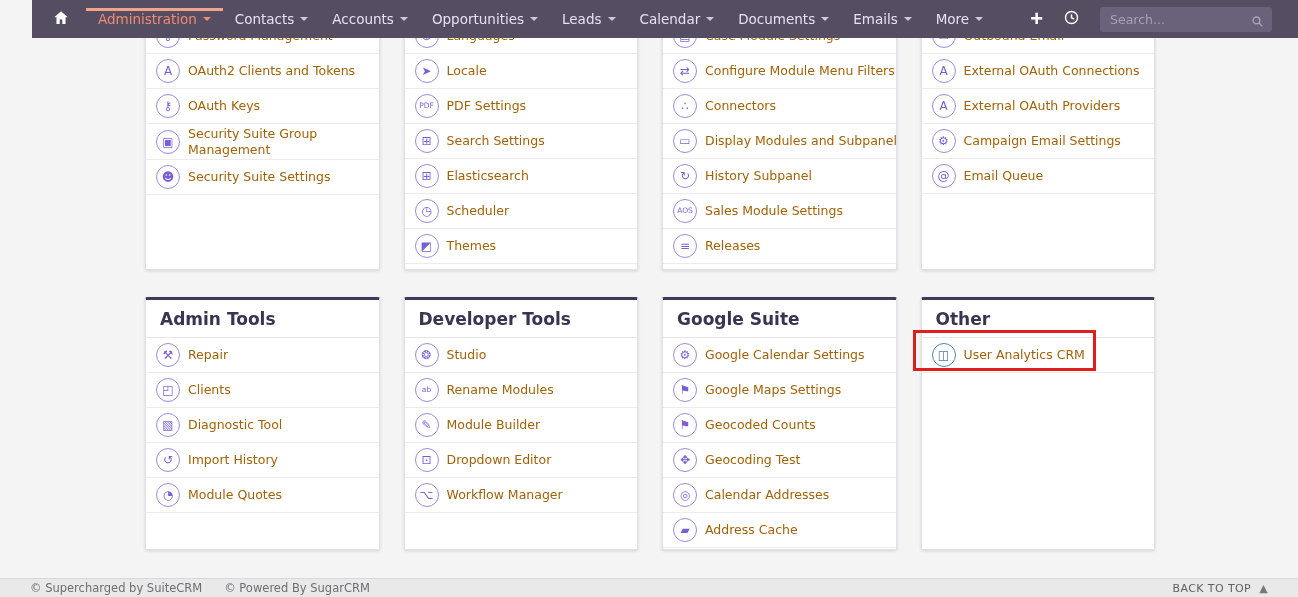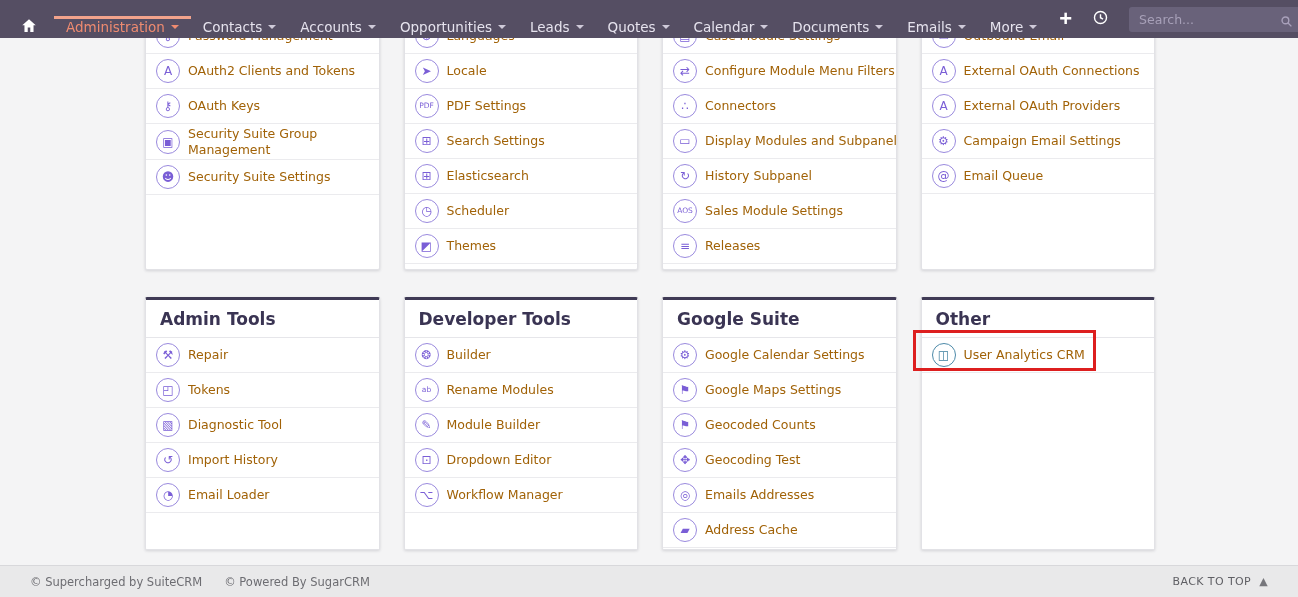--- a/index.html
+++ b/index.html
@@ -5,21 +5,21 @@
   * { margin:0; padding:0; box-sizing:border-box; }
   html,body { width:1298px; height:597px; overflow:hidden; }
   body {
     font-family:"DejaVu Sans","Liberation Sans",sans-serif;
     background:#f4f4f5; position:relative;
   }
 
   
   .navbar {
     position:relative; z-index:30; height:38px; background:#554e63;
-    display:flex; align-items:flex-end; color:#eceaf2;
+    display:flex; align-items:center; color:#eceaf2;margin-left:32px;
   }
   .nav-home {
     display:flex; align-items:center; padding:0 16px 0 20px; cursor:pointer;
   }
   .nav-items { display:flex; list-style:none; align-items:stretch; }
   .nav-item {
     display:flex; align-items:center; padding:0 12px; font-size:13.5px;
     color:#e6e3ee; cursor:pointer; white-space:nowrap; border-top:3px solid transparent;
     border-bottom:3px solid transparent;
   }
@@ -85,21 +85,21 @@
   .item.wrap .item-label { white-space:normal; }
 
   
   .annotation-box {
     position:absolute; left:913px; top:330px; width:183px; height:41px;
     border:3px solid #dd1f1f; z-index:40; pointer-events:none;
   }
 
   
   .footer {
-    position:absolute; left:0; right:0; bottom:0; height:32px;
+    position:absolute; left:0; right:0; bottom:0; height:19px;
     background:#e9e9ea; border-top:1px solid #d8d8db;
     display:flex; align-items:center; padding:0 30px;
     font-size:11.5px; color:#6d6d72;
   }
   .footer .credit { margin-right:22px; }
   .back-to-top {
     margin-left:auto; display:flex; align-items:center; gap:8px;
     font-size:11px; color:#5f5f64; letter-spacing:.4px; cursor:pointer;
     text-decoration:none;
     padding-left:28px;
@@ -129,24 +129,20 @@
       <li class="nav-item">
         <span>Accounts</span>
         <span class="caret"></span>
       </li>
       <li class="nav-item">
         <span>Opportunities</span>
         <span class="caret"></span>
       </li>
       <li class="nav-item">
         <span>Leads</span>
-        <span class="caret"></span>
-      </li>
-      <li class="nav-item">
-        <span>Quotes</span>
         <span class="caret"></span>
       </li>
       <li class="nav-item">
         <span>Calendar</span>
         <span class="caret"></span>
       </li>
       <li class="nav-item">
         <span>Documents</span>
         <span class="caret"></span>
       </li>
@@ -302,42 +298,42 @@
   <div class="grid row2" id="grid-row2">
       <section class="panel">
         <h2 class="panel-header">Admin Tools</h2>
         <ul>
           <li class="item">
             <span class="icon-circle">⚒</span>
             <span class="item-label">Repair</span>
           </li>
           <li class="item">
             <span class="icon-circle">◰</span>
-            <span class="item-label">Tokens</span>
+            <span class="item-label">Clients</span>
           </li>
           <li class="item">
             <span class="icon-circle">▧</span>
             <span class="item-label">Diagnostic Tool</span>
           </li>
           <li class="item">
             <span class="icon-circle">↺</span>
             <span class="item-label">Import History</span>
           </li>
           <li class="item">
             <span class="icon-circle">◔</span>
-            <span class="item-label">Email Loader</span>
+            <span class="item-label">Module Quotes</span>
           </li>
         </ul>
       </section>
       <section class="panel">
         <h2 class="panel-header">Developer Tools</h2>
         <ul>
           <li class="item">
             <span class="icon-circle">❂</span>
-            <span class="item-label">Builder</span>
+            <span class="item-label">Studio</span>
           </li>
           <li class="item">
             <span class="icon-circle txt">ab</span>
             <span class="item-label">Rename Modules</span>
           </li>
           <li class="item">
             <span class="icon-circle">✎</span>
             <span class="item-label">Module Builder</span>
           </li>
           <li class="item">
@@ -364,21 +360,21 @@
           <li class="item">
             <span class="icon-circle">⚑</span>
             <span class="item-label">Geocoded Counts</span>
           </li>
           <li class="item">
             <span class="icon-circle">✥</span>
             <span class="item-label">Geocoding Test</span>
           </li>
           <li class="item">
             <span class="icon-circle">◎</span>
-            <span class="item-label">Emails Addresses</span>
+            <span class="item-label">Calendar Addresses</span>
           </li>
           <li class="item">
             <span class="icon-circle">▰</span>
             <span class="item-label">Address Cache</span>
           </li>
         </ul>
       </section>
       <section class="panel">
         <h2 class="panel-header">Other</h2>
         <ul>

